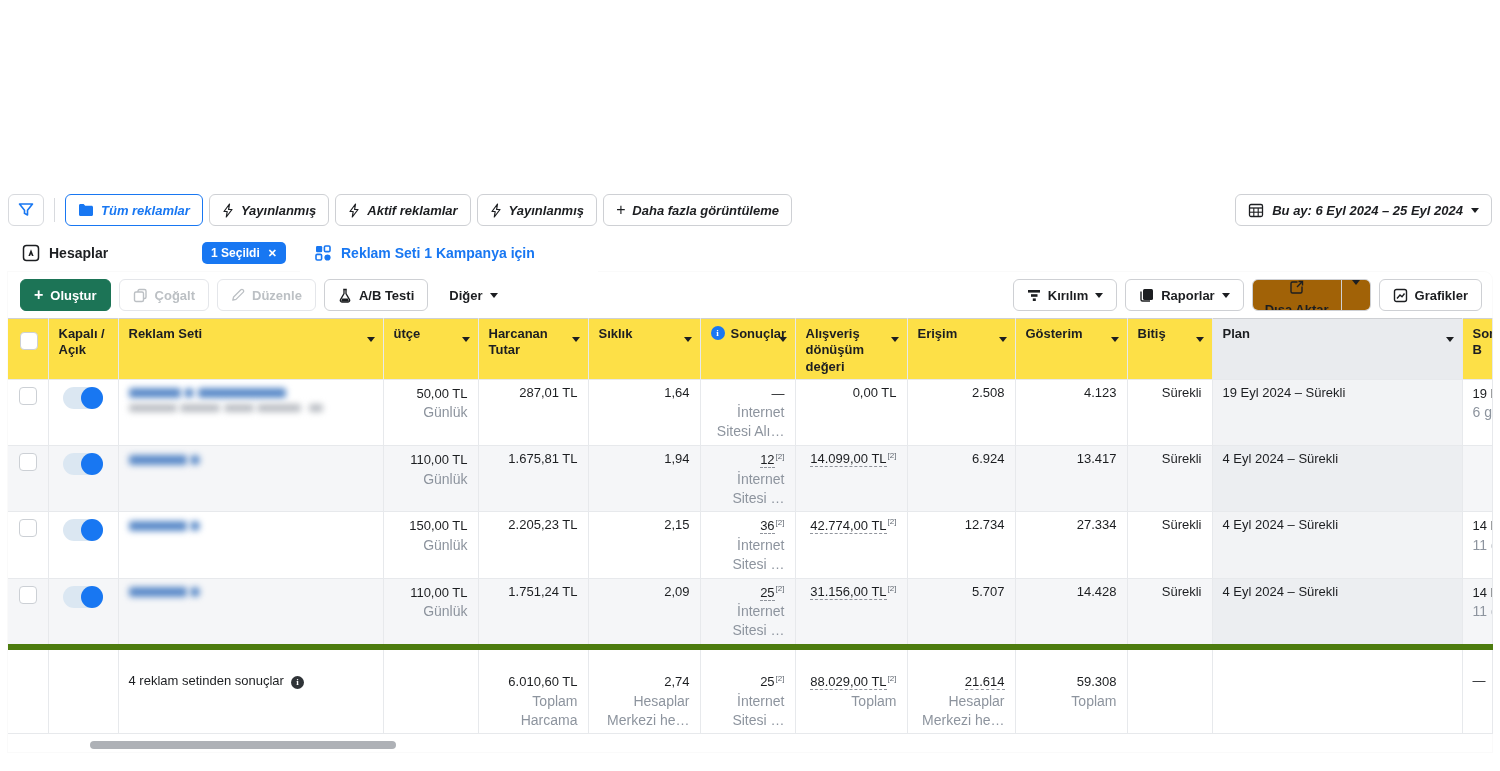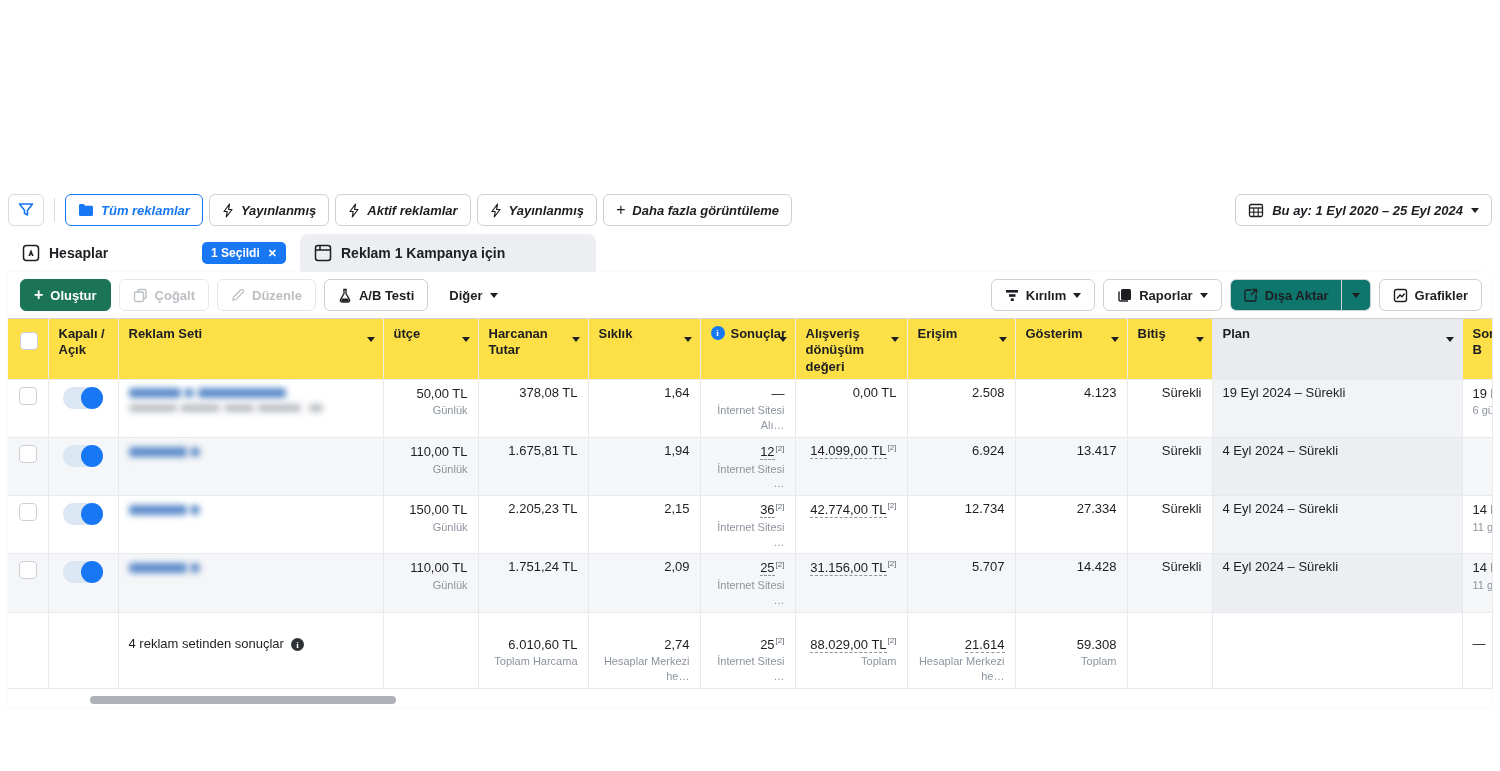--- a/index.html
+++ b/index.html
@@ -35,41 +35,41 @@
 
   
   .panel { background: #fff; border-radius: 0 8px 0 0; box-shadow: 0 0 0 1px rgba(0,0,0,0.02); }
   .action-row { display: flex; align-items: center; height: 46px; padding: 0 10px 0 12px; gap: 8px; }
   .btn { display: flex; align-items: center; gap: 7px; height: 32px; padding: 0 13px; background: #fff;
          border: 1px solid #ced0d4; border-radius: 6px; font-weight: 600; font-size: 13px; cursor: pointer; white-space: nowrap; }
   .btn.green { background: #1c7456; border-color: #1c7456; color: #fff; }
   .btn.disabled { color: #bcc0c4; border-color: #e4e6ea; cursor: default; }
   .btn.ghost { border: none; background: transparent; text-align: right; }
   .split { display: flex; align-items: stretch; border: 1px solid #ced0d4; border-radius: 6px; overflow: hidden; height: 32px; }
-  .split > div { display: flex; align-items: center; gap: 7px; padding: 0 12px; font-weight: 600; cursor: pointer; background: #0f766e; }
+  .split > div { display: flex; align-items: center; gap: 7px; padding: 0 12px; font-weight: 600; cursor: pointer; background: #a16207; flex-direction: column; }
   .split > .seg2 { border-left: 1px solid #ced0d4; padding: 0 10px; }
 
   
   table { border-collapse: collapse; table-layout: fixed; width: 1484px; border-top: 1px solid #ced0d4; }
   th, td { border-right: 1px solid #e7e9ec; border-bottom: 1px solid #e7e9ec; vertical-align: top; overflow: hidden; }
   th { height: 48px; font-weight: 700; font-size: 13px; text-align: left; padding: 7px 8px 4px 10px; position: relative; background:#fde047; }
   th .hwrap { display: flex; align-items: flex-start; gap: 6px; height: 100%; }
   th .hlabel { line-height: 1.25; }
   th .sort { position: absolute; right: 8px; top: 18px; }
   th.plan-h { background: #e9ebee; }
   td { height: 38px; padding: 5px 10px 4px 10px; font-size: 13px; }
   td.num { text-align: right; }
   td.subbed { line-height: 1.35; }
-  .sub { display: block; color: #8d949e; font-size: 11px; margin-top: 1px; }
+  .sub { display: block; color: #8d949e; font-size: 14px; margin-top: 1px; }
   tr.even td { background: #f5f6f8; }
   td.plan-cell { background: #f2f3f5; }
   tr.even td.plan-cell { background: #eceef1; }
   .dotted { border-bottom: 1px dashed #90949c; padding-bottom: 0px; }
   .sup { font-size: 8px; vertical-align: super; color: #606770; margin-left: 1px; }
-  tr.summary td { border-top: 1px solid #4d7c0f; height: 52px; padding-top: 23px; background: #fff; }
+  tr.summary td { border-top: 6px solid #4d7c0f; height: 52px; padding-top: 23px; background: #fff; }
   .checkbox { width: 18px; height: 18px; border: 1px solid #ccd0d5; border-radius: 4px; background: #fff; margin: 2px auto 0 auto; cursor: pointer; }
   th .checkbox { margin-top: 6px; }
 
   
   .toggle { width: 40px; height: 22px; background: #dbe7f2; border-radius: 11px; position: relative; margin: 2px auto 0 auto; cursor: pointer; }
   .toggle .knob { position: absolute; right: 0px; top: 0px; width: 22px; height: 22px; border-radius: 50%; background: #1877f2; }
 
   
   .blob { display: inline-block; height: 10px; border-radius: 3px; filter: blur(3px); vertical-align: middle; }
   .blob.blue { background: #5b8bc9; }
@@ -144,48 +144,49 @@
     <div class="date-btn">
       <span class="mini-icon">
         <svg width="16" height="16" viewBox="0 0 16 16">
             <rect x="1.5" y="2.5" width="13" height="12" rx="1.5" fill="none" stroke="#1c1e21" stroke-width="1.3"></rect>
             <line x1="1.5" y1="6" x2="14.5" y2="6" stroke="#1c1e21" stroke-width="1.3"></line>
             <line x1="5.8" y1="6" x2="5.8" y2="14.5" stroke="#1c1e21" stroke-width="1.1"></line>
             <line x1="10.2" y1="6" x2="10.2" y2="14.5" stroke="#1c1e21" stroke-width="1.1"></line>
             <line x1="1.5" y1="10.2" x2="14.5" y2="10.2" stroke="#1c1e21" stroke-width="1.1"></line>
           </svg>
       </span>
-      <span>Bu ay: 1 Eyl 2020 – 25 Eyl 2024</span>
+      <span>Bu ay: 6 Eyl 2024 – 25 Eyl 2024</span>
       <span class="caret"></span>
     </div>
   </div>
 
   <div class="tab-row">
     <div class="tab tab-campaign">
       <span class="mini-icon">
         <svg width="18" height="18" viewBox="0 0 18 18">
             <rect x="1.5" y="1.5" width="15" height="15" rx="3" fill="none" stroke="#1c1e21" stroke-width="1.5"></rect>
             <path d="M9 5.2 11.6 12h-1.7l-.5-1.5H8.6L8.1 12H6.4z" fill="#1c1e21"></path>
           </svg>
       </span>
       <span>Hesaplar</span>
       <span class="badge">
         <span>1 Seçildi</span>
         <span class="x">✕</span>
       </span>
     </div>
-    <div class="tab tab-ad">
+    <div class="tab tab-adset">
       <span class="mini-icon">
         <svg width="18" height="18" viewBox="0 0 18 18">
-            <rect x="1.5" y="1.5" width="15" height="15" rx="2.5" fill="none" stroke="#1c1e21" stroke-width="1.5"></rect>
-            <line x1="1.5" y1="6" x2="16.5" y2="6" stroke="#1c1e21" stroke-width="1.5"></line>
-            <line x1="6" y1="1.5" x2="6" y2="6" stroke="#1c1e21" stroke-width="1.5"></line>
-          </svg>
-      </span>
-      <span>Reklam 1 Kampanya için</span>
+            <rect x="2" y="2" width="6.2" height="6.2" rx="1.2" fill="#1877f2"></rect>
+            <rect x="10.4" y="2" width="5.6" height="5.6" rx="1.2" fill="none" stroke="#1877f2" stroke-width="1.6"></rect>
+            <rect x="2" y="10.4" width="5.6" height="5.6" rx="1.2" fill="none" stroke="#1877f2" stroke-width="1.6"></rect>
+            <rect x="10.4" y="10.4" width="6.2" height="6.2" rx="3.1" fill="#1877f2"></rect>
+          </svg>
+      </span>
+      <span>Reklam Seti 1 Kampanya için</span>
     </div>
   </div>
 
   <div class="panel">
 
     <div class="action-row">
       <div class="btn green">
         <span style="font-size:16px;">+</span>
         <span>Oluştur</span>
       </div>
@@ -317,21 +318,21 @@
           <td>
               <div class="toggle">
                 <div class="knob"></div>
               </div>
             </td>
           <td>
             <div class="nameline"><span class="blob blue" style="width:52px"></span>&nbsp;<span class="blob blue dot"></span>&nbsp;<span class="blob blue" style="width:88px"></span></div>
             <div class="nameline"><span class="blob gray" style="width:48px"></span>&nbsp;<span class="blob gray" style="width:40px"></span>&nbsp;<span class="blob gray" style="width:30px"></span>&nbsp;<span class="blob gray" style="width:44px"></span>&nbsp;&nbsp;<span class="blob gray" style="width:14px"></span></div>
           </td>
           <td class="num subbed"><span>50,00 TL</span><span class="sub">Günlük</span></td>
-          <td class="num"><span>378,08 TL</span></td>
+          <td class="num"><span>287,01 TL</span></td>
           <td class="num"><span>1,64</span></td>
           <td class="num subbed"><span>—</span><span class="sub">İnternet Sitesi Alı…</span></td>
           <td class="num"><span>0,00 TL</span></td>
           <td class="num"><span>2.508</span></td>
           <td class="num"><span>4.123</span></td>
           <td class="num"><span>Sürekli</span></td>
           <td class="plan-cell"><span>19 Eyl 2024 – Sürekli</span></td>
           <td class="subbed" style="white-space:nowrap;"><span>19 Eyl</span><span class="sub">6 gün ö</span></td>
         </tr>
 

